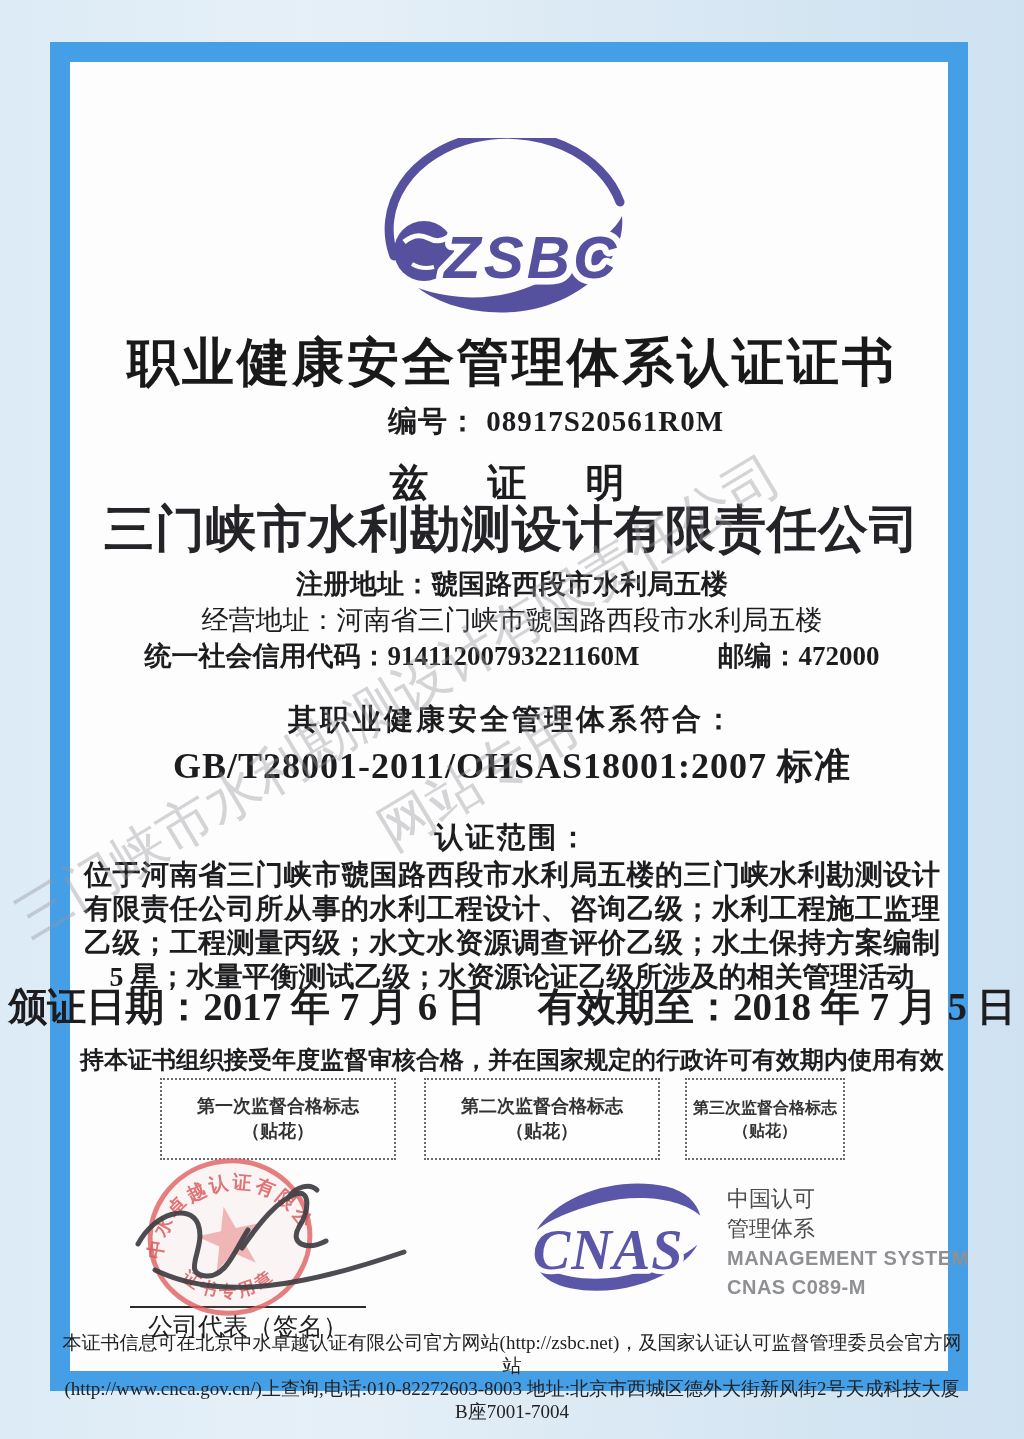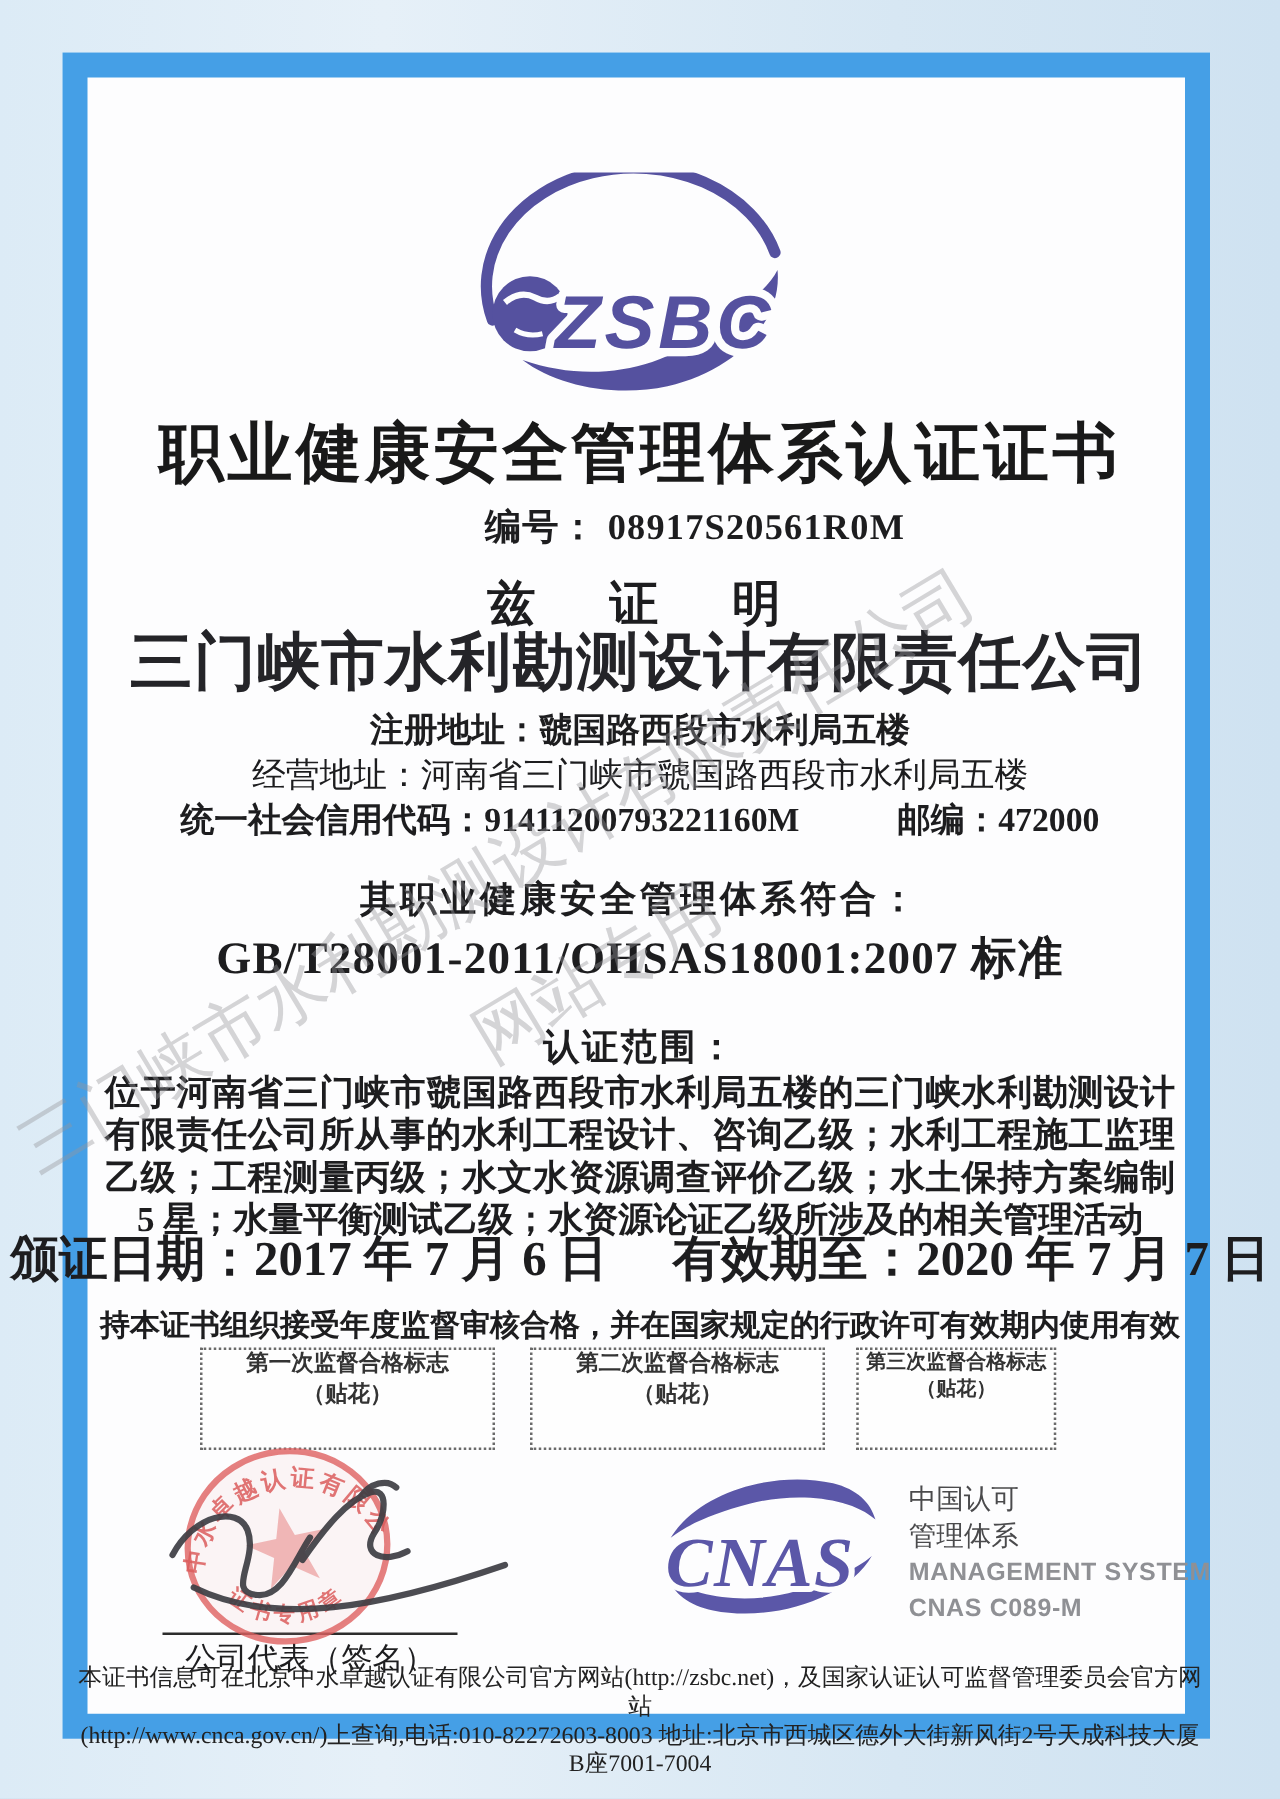--- a/index.html
+++ b/index.html
@@ -49,21 +49,21 @@
     left:84px; top:858px; width:856px; font-size:28px; font-weight:700;
     line-height:34px; text-align:justify; text-align-last:center;
   }
 
   .validity-row { top:980px; display:flex; justify-content:center; gap:52px; font-size:39px; font-weight:700; }
   .validity-note { top:1044px; font-size:24px; font-weight:700; }
 
   .boxes-row { left:0; top:1078px; width:1024px; height:82px; }
   .sbox {
     position:absolute; top:0; height:82px; border:2px dotted #6a6a6a;
-    display:flex; flex-direction:column; align-items:center; 
+    display:flex; flex-direction:column; align-items:center; justify-content:center;
     gap:3px; background:#fefefe;
   }
   .sbox div { font-size:18px; font-weight:700; color:#333; line-height:1.2; }
   .sbox1 { left:160px; width:236px; }
   .sbox2 { left:424px; width:236px; }
   .sbox3 { left:685px; width:160px; }
   .sbox3 div { font-size:16px; }
 
   .seal-wrap { left:110px; top:1152px; width:312px; height:176px; z-index:4; }
   .sign-line { left:130px; top:1306px; width:236px; border-top:2px solid #2c2c2c; height:0; }
@@ -115,21 +115,21 @@
   </div>
 
   <div class="abs center std-intro">其职业健康安全管理体系符合：</div>
   <div class="abs center std-code">GB/T28001-2011/OHSAS18001:2007 标准</div>
 
   <div class="abs center scope-label">认证范围：</div>
   <div class="abs scope-text">位于河南省三门峡市虢国路西段市水利局五楼的三门峡水利勘测设计有限责任公司所从事的水利工程设计、咨询乙级；水利工程施工监理乙级；工程测量丙级；水文水资源调查评价乙级；水土保持方案编制 5 星；水量平衡测试乙级；水资源论证乙级所涉及的相关管理活动</div>
 
   <div class="abs center validity-row">
     <span>颁证日期：2017 年 7 月 6 日</span>
-    <span>有效期至：2020 年 7 月 7 日</span>
+    <span>有效期至：2018 年 7 月 5 日</span>
   </div>
   <div class="abs center validity-note">持本证书组织接受年度监督审核合格，并在国家规定的行政许可有效期内使用有效</div>
 
   <div class="abs boxes-row">
     <div class="sbox sbox1">
       <div>第一次监督合格标志</div>
       <div>（贴花）</div>
     </div>
     <div class="sbox sbox2">
       <div>第二次监督合格标志</div>

